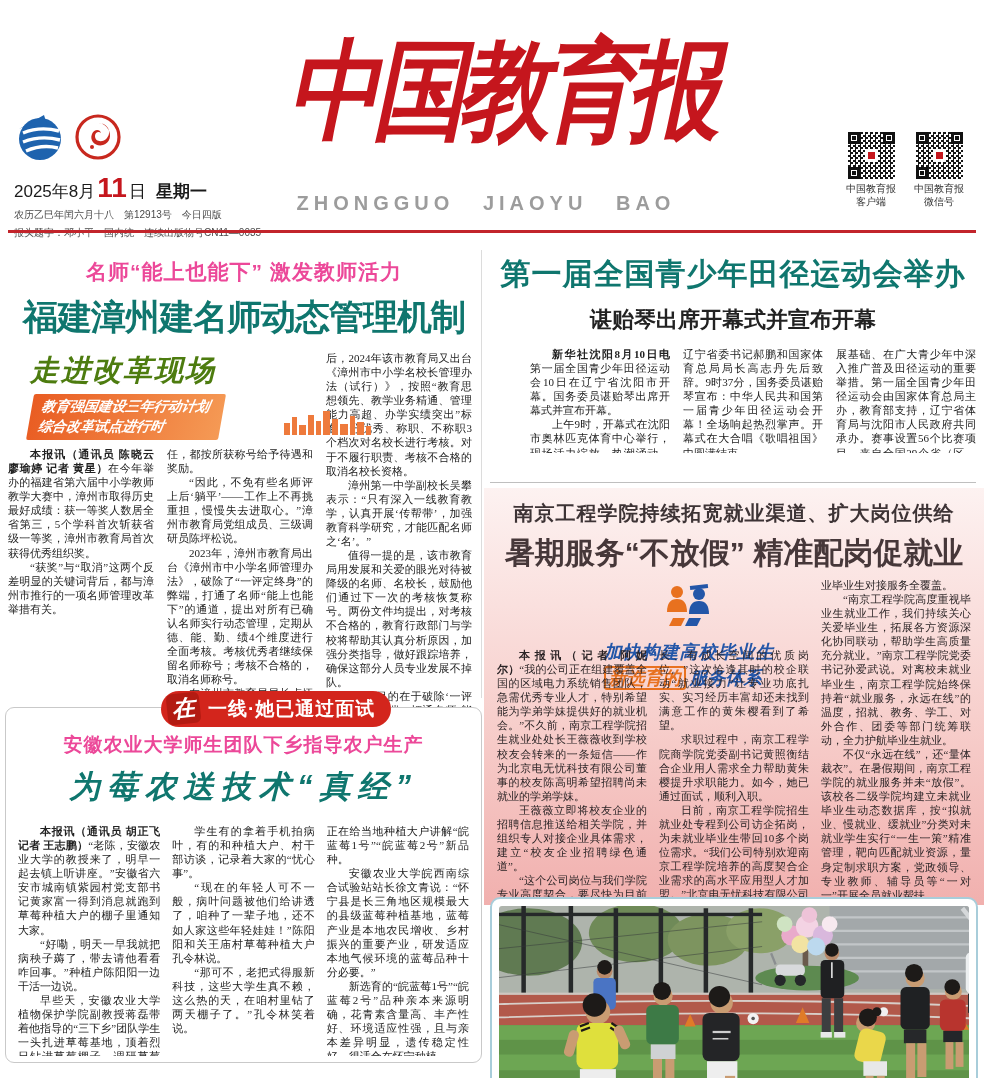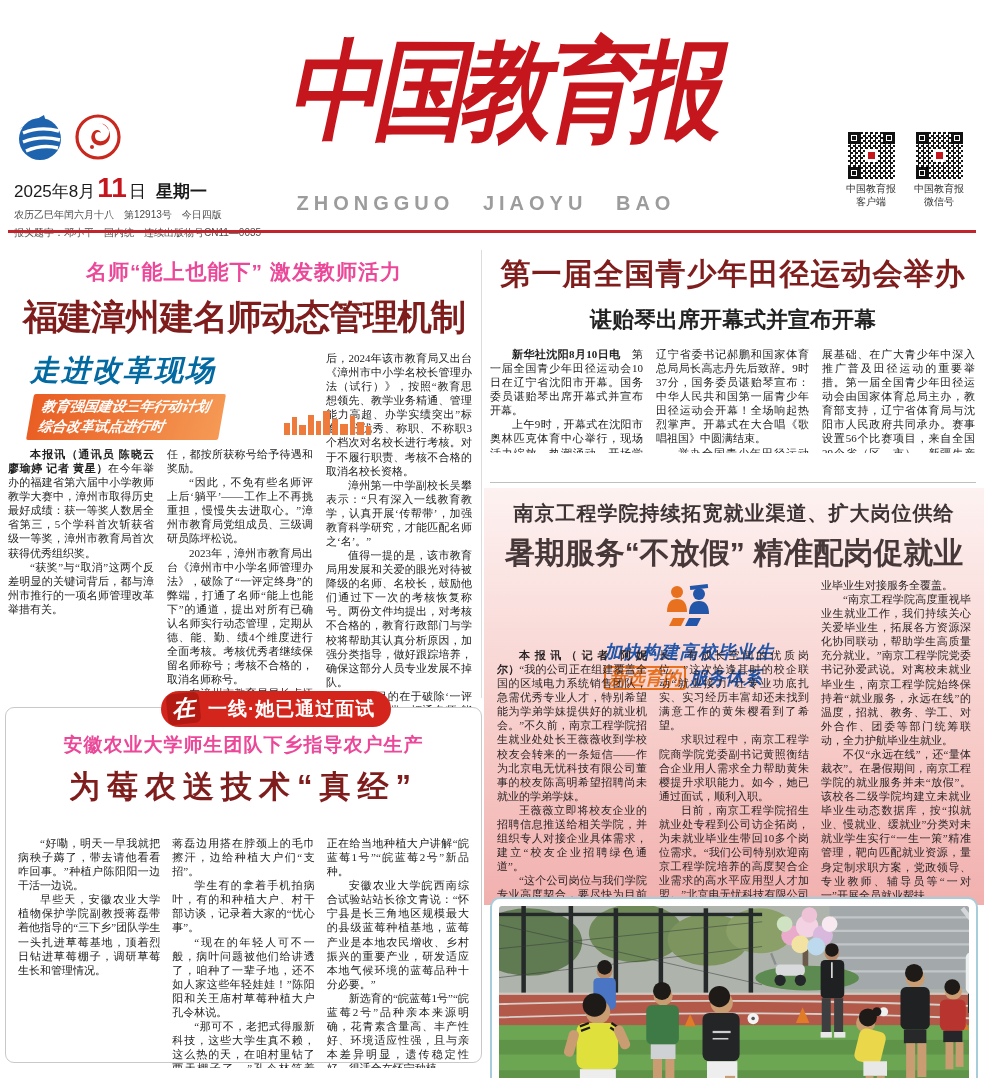--- a/index.html
+++ b/index.html
@@ -26,43 +26,43 @@
       background:repeating-conic-gradient(#161616 0% 25%,#fff 0% 50%) 0 0/5px 5px;}
   .qr .f{position:absolute;width:12px;height:12px;border:3px solid #111;background:#fff;box-sizing:border-box;}
   .qr .f::after{content:"";position:absolute;inset:1px;background:#111;}
   .qr .tl{top:0;left:0}.qr .tr{top:0;right:0}.qr .bl{bottom:0;left:0}
   .qr .c{position:absolute;inset:17px;background:#fff;}
   .qr .c::after{content:"";position:absolute;inset:3px;background:#c5161d;}
   .qr-label{font-size:10px;color:#333;line-height:1.25;margin-top:4px;}
   .rule-red{position:absolute;left:8px;top:230px;width:968px;height:3px;background:#c2242b;}
   
   .kicker{text-align:center;font-weight:700;color:#ec4899;}
-  .headline{text-align:center;font-weight:900;color:#7f1d1d;}
+  .headline{text-align:center;font-weight:900;color:#0f766e;}
   .body3{display:flex;overflow:visible;}
   .col{overflow:hidden;font-size:11px;line-height:1.28;color:#222;}
   .col p{margin-bottom:0;}
   
   .art-left{position:absolute;left:8px;top:244px;width:472px;}
   .art-left .kicker{font-size:21px;letter-spacing:1px;margin-top:14px;}
   .art-left .headline{font-size:35px;letter-spacing:-1px;margin:8px 0 0;}
   .banner{position:relative;margin:10px 0 8px 22px;width:302px;height:88px;}
-  .banner-title{font-size:29px;font-weight:900;font-style:italic;color:#0369a1;letter-spacing:2px;
+  .banner-title{font-size:29px;font-weight:900;font-style:italic;color:#4d7c0f;letter-spacing:2px;
     text-shadow:1px 1px 0 #fff,-1px -1px 0 #fff;white-space:nowrap;}
   .banner-sub{display:inline-block;margin-top:3px;background:linear-gradient(100deg,#e95c22,#f59a55);
     color:#fff;transform:skewX(-10deg);padding:3px 14px 4px 10px;font-size:14px;font-style:italic;
     font-weight:700;line-height:1.4;border-radius:2px;white-space:nowrap;}
   .banner-sky{position:absolute;right:-40px;bottom:0;}
   .art-left .body3{gap:13px;height:262px;}
   .art-left .col{width:146px;height:262px;}
   .art-left .col-3{height:358px;margin-top:-96px;}
   
   .art-right{position:absolute;left:490px;top:244px;width:486px;}
   .art-right .headline{font-size:30px;letter-spacing:1px;margin-top:10px;}
   .art-right .sub{text-align:center;font-size:22px;font-weight:700;color:#222;margin:10px 0 12px;}
-  .art-right .body3{gap:13px;height:106px;}
+  .art-right .body3{gap:13px;height:106px;margin-left:40px;}
   .art-right .col{width:153px;height:106px;}
   .hr-gray{position:absolute;left:490px;top:482px;width:486px;height:1px;background:#bfbfbf;}
   .v-div{position:absolute;left:481px;top:250px;width:1px;height:448px;background:#dcdcdc;}
   
   .pink-box{position:absolute;left:484px;top:488px;width:500px;height:417px;
     background:linear-gradient(#fdf2f1 0%,#f7cfcc 55%,#f1b0ae 100%);padding:6px 13px;box-sizing:border-box;}
   .pink-box .kicker{font-size:20px;color:#3d3335;margin-top:6px;letter-spacing:1px;}
   .pink-box .headline{font-size:30px;color:#463739;margin:6px 0 8px;letter-spacing:0;}
   .nj-logo{display:flex;align-items:center;gap:8px;margin:0 0 6px 42px;width:300px;height:60px;flex-direction:column;}
   .nj-logo-text .l1{font-size:18px;font-weight:900;font-style:italic;color:#2356a8;letter-spacing:1px;}
@@ -74,21 +74,21 @@
   .pink-box .col-3{height:322px;margin-top:-70px;}
   
   .yx-box{position:absolute;left:5px;top:707px;width:477px;height:356px;border:1px solid #c9c9c9;
     border-radius:9px;background:#fff;box-sizing:border-box;}
   .yx-badge{position:absolute;top:-17px;left:155px;display:inline-flex;align-items:center;
     background:#d3251c;border-radius:18px;padding:2px 16px 3px 6px;color:#fff;}
   .yx-badge .zai{font-family:"DejaVu Serif",serif;font-style:italic;font-size:23px;font-weight:700;
     background:#b31b12;border-radius:6px;padding:0 5px;margin-right:8px;transform:rotate(-6deg);}
   .yx-badge .txt{font-size:19px;font-weight:700;letter-spacing:1px;}
   .yx-box .kicker{font-size:19px;margin-top:24px;letter-spacing:1px;}
-  .yx-box .headline{font-size:31px;letter-spacing:7px;margin:8px 0 28px;}
+  .yx-box .headline{font-size:31px;letter-spacing:7px;margin:8px 0 16px;font-style:italic;}
   .yx-box .body3{gap:12px;height:232px;padding:0 12px;}
   .yx-box .col{width:143px;height:232px;}
   
   .photo-box{position:absolute;left:490px;top:897px;width:488px;height:300px;border:2px solid #a8cdda;
     border-radius:10px;background:#fff;padding:7px;box-sizing:border-box;}
   .photo-frame{width:470px;height:270px;overflow:hidden;border-radius:3px;}
 </style>
 </head>
 <body>
 
@@ -264,25 +264,25 @@
 
   <div class="yx-box">
     <div class="yx-badge sans">
       <span class="zai">在</span>
       <span class="txt">一线·她已通过面试</span>
     </div>
     <div class="kicker sans">安徽农业大学师生团队下乡指导农户生产</div>
     <div class="headline sans">为莓农送技术“真经”</div>
     <div class="body3">
       <div class="col">
+          <p><b>本报讯（通讯员 胡正飞 记者 王志鹏）</b>“老陈，安徽农业大学的教授来了，明早一起去镇上听讲座。”安徽省六安市城南镇紫园村党支部书记黄家富一得到消息就跑到草莓种植大户的棚子里通知大家。</p>
           <p>“好嘞，明天一早我就把病秧子薅了，带去请他看看咋回事。”种植户陈阳阳一边干活一边说。</p>
           <p>早些天，安徽农业大学植物保护学院副教授蒋磊带着他指导的“三下乡”团队学生一头扎进草莓基地，顶着烈日钻进草莓棚子，调研草莓生长和管理情况。</p>
         </div>
       <div class="col">
-          <p class="cont">蒋磊边用搭在脖颈上的毛巾擦汗，边给种植大户们“支招”。</p>
           <p>学生有的拿着手机拍病叶，有的和种植大户、村干部访谈，记录着大家的“忧心事”。</p>
           <p>“现在的年轻人可不一般，病叶问题被他们给讲透了，咱种了一辈子地，还不如人家这些年轻娃娃！”陈阳阳和关王庙村草莓种植大户孔令林说。</p>
           <p>“那可不，老把式得服新科技，这些大学生真不赖，这么热的天，在咱村里钻了两天棚子了。”孔令林笑着说。</p>
         </div>
       <div class="col">
           <p class="cont">正在给当地种植大户讲解“皖蓝莓1号”“皖蓝莓2号”新品种。</p>
           <p>安徽农业大学皖西南综合试验站站长徐文青说：“怀宁县是长三角地区规模最大的县级蓝莓种植基地，蓝莓产业是本地农民增收、乡村振兴的重要产业，研发适应本地气候环境的蓝莓品种十分必要。”</p>
           <p>新选育的“皖蓝莓1号”“皖蓝莓2号”品种亲本来源明确，花青素含量高、丰产性好、环境适应性强，且与亲本差异明显，遗传稳定性好，很适合在怀宁种植。</p>
         </div>
     </div>

